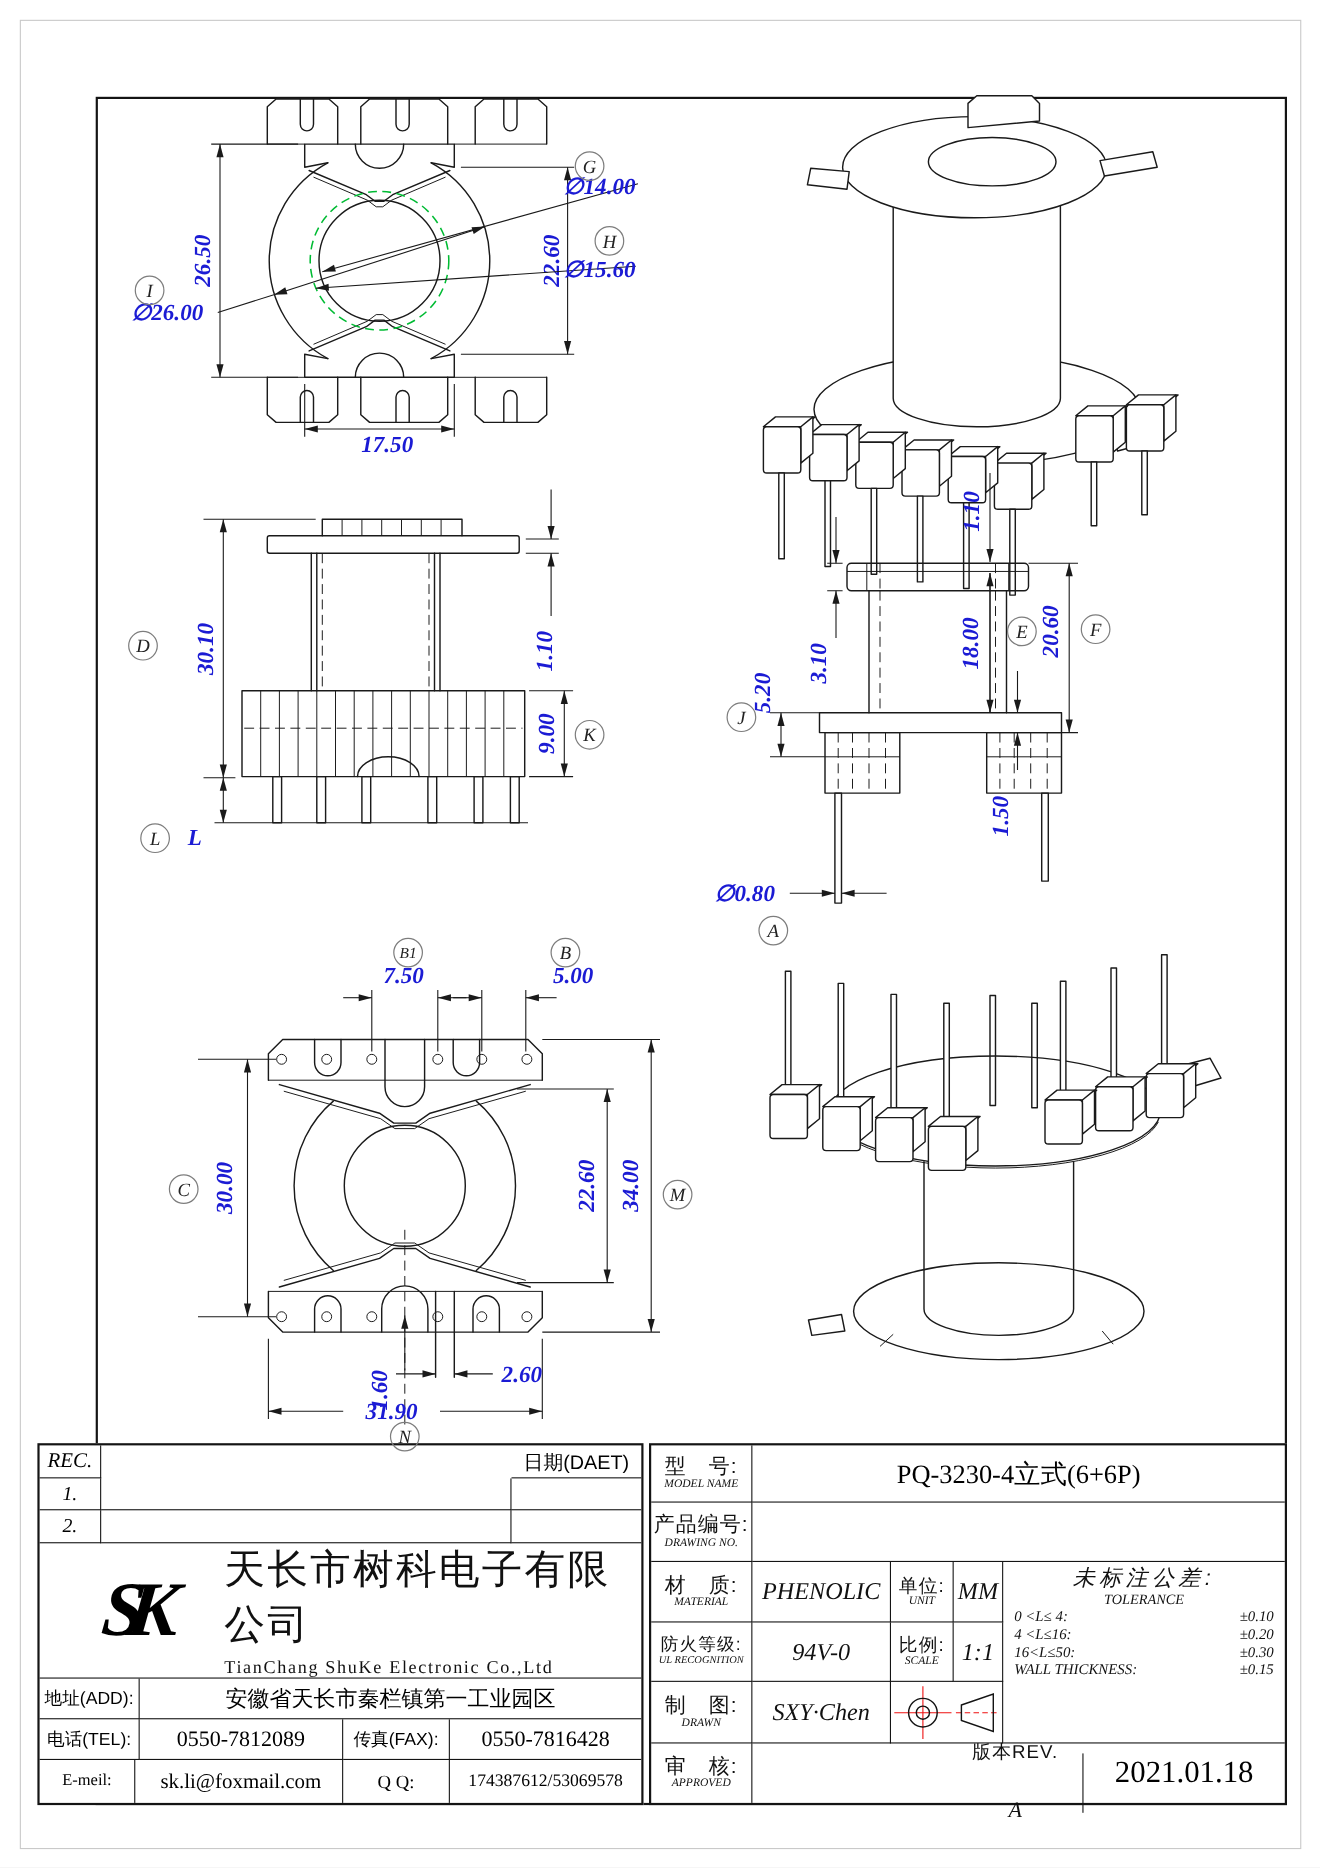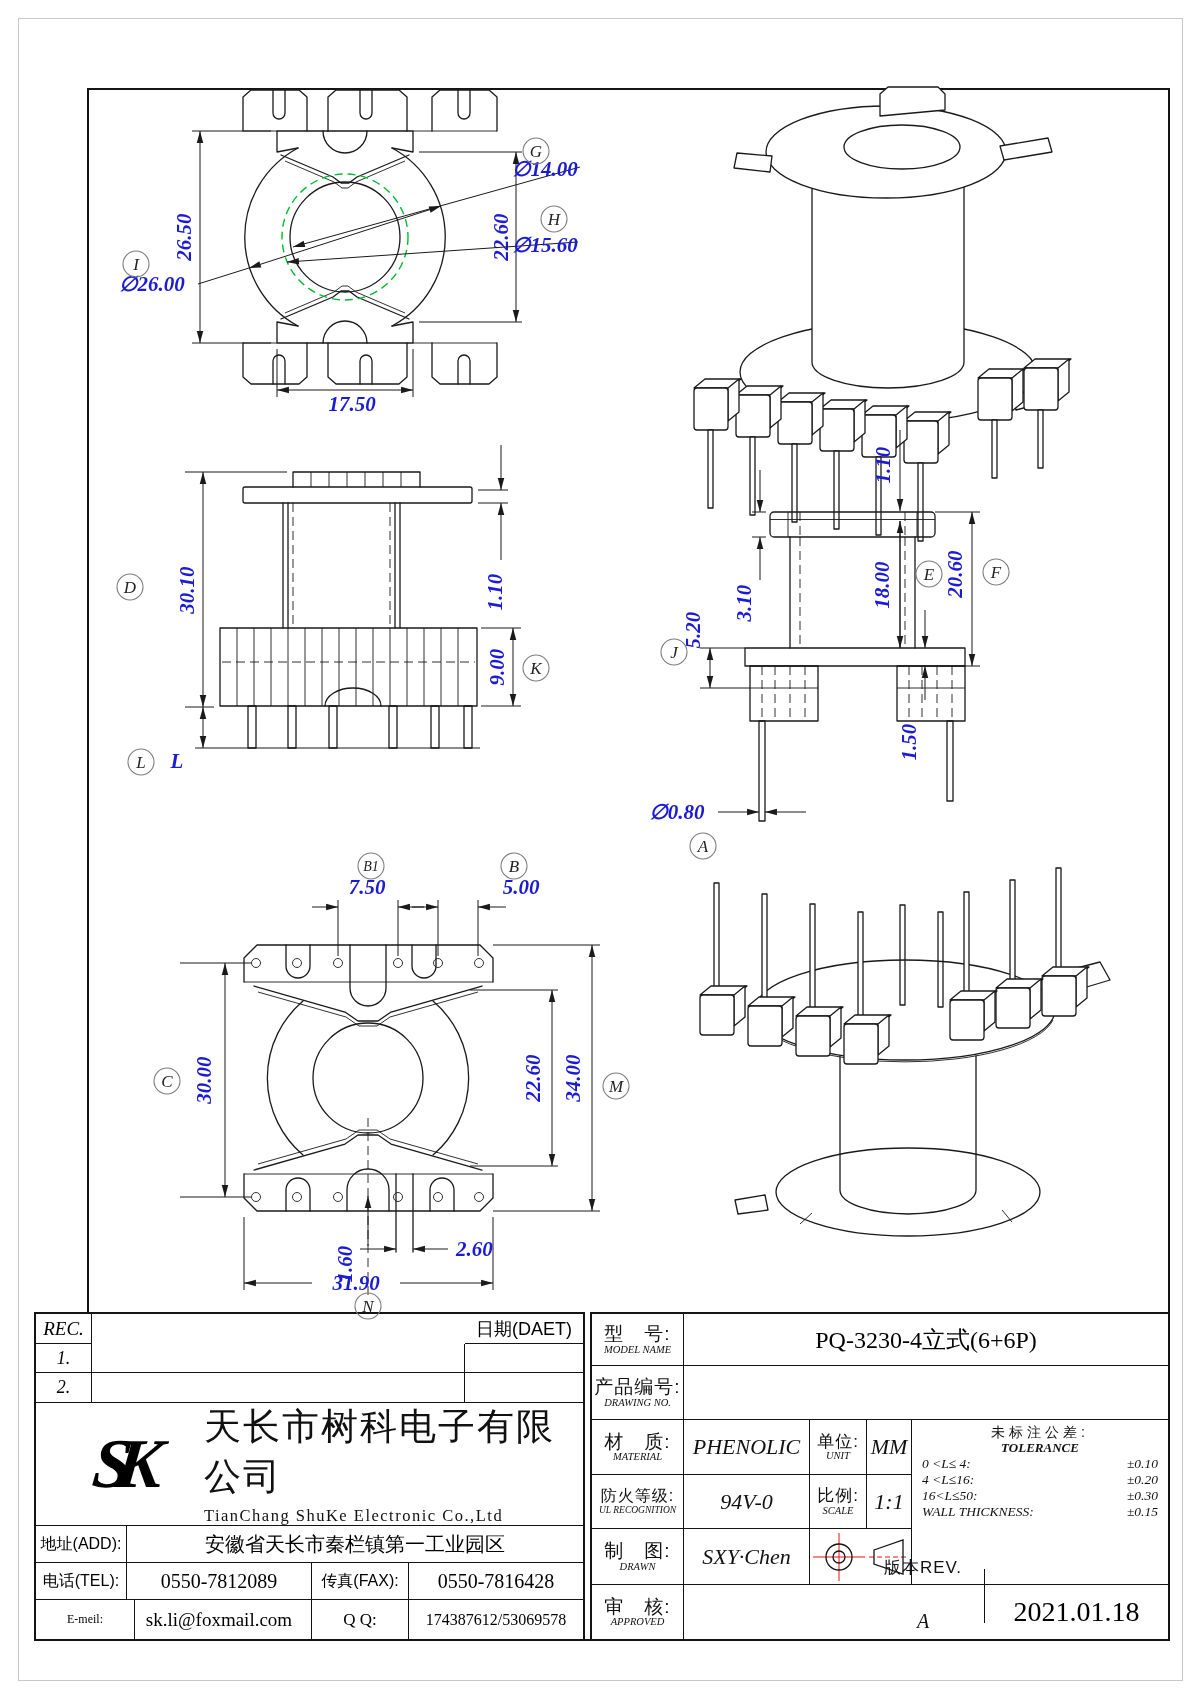--- a/index.html
+++ b/index.html
@@ -61,21 +61,21 @@
     </div>
 
     <div class="cell br bb" style="left:0;top:212px;width:91px;height:37px;font-size:16px;text-align:center;">地址(ADD):</div>
     <div class="cell bb" style="left:91px;top:212px;width:456px;height:37px;font-size:20px;">安徽省天长市秦栏镇第一工业园区</div>
 
     <div class="cell br bb" style="left:0;top:249px;width:91px;height:37px;font-size:16px;">电话(TEL):</div>
     <div class="cell br bb serif" style="left:91px;top:249px;width:185px;height:37px;font-size:20px;">0550-7812089</div>
     <div class="cell br bb" style="left:276px;top:249px;width:97px;height:37px;font-size:16px;">传真(FAX):</div>
     <div class="cell bb serif" style="left:373px;top:249px;width:174px;height:37px;font-size:20px;">0550-7816428</div>
 
-    <div class="cell br serif" style="left:0;top:286px;width:99px;height:39px;font-size:12px;">E-meil:</div>
+    <div class="cell br serif" style="left:0;top:286px;width:87px;height:39px;font-size:15px;">E-meil:</div>
     <div class="cell br serif" style="left:91px;top:286px;width:185px;height:39px;font-size:19px;">sk.li@foxmail.com</div>
     <div class="cell br serif" style="left:276px;top:286px;width:97px;height:39px;font-size:17px;">Q Q:</div>
     <div class="cell serif" style="left:373px;top:286px;width:174px;height:39px;font-size:16px;">174387612/53069578</div>
   </div>
 
   <div class="tb" style="left:590px;top:1312px;width:580px;height:329px;">
 
     <div class="cell br bb vcell" style="left:0;top:0;width:92px;height:52px;">
       <div class="cnlabel">型　号:</div>
       <div class="enlabel">MODEL NAME</div>
@@ -120,22 +120,22 @@
         <line x1="2" y1="27" x2="54" y2="27" stroke="#ee1111" stroke-width="1"></line>
         <line x1="28" y1="3" x2="28" y2="51" stroke="#ee1111" stroke-width="1"></line>
         <circle cx="28" cy="27" r="13" fill="none" stroke="#141414" stroke-width="1.3"></circle>
         <circle cx="28" cy="27" r="6" fill="none" stroke="#141414" stroke-width="1.3"></circle>
         <line x1="58" y1="27" x2="98" y2="27" stroke="#ee1111" stroke-width="1" stroke-dasharray="5 3"></line>
         <path d="M63,20 L92,10 L92,44 L63,34 Z" fill="none" stroke="#141414" stroke-width="1.3"></path>
       </svg>
     </div>
 
     <div class="cell bb vcell" style="left:320px;top:106px;width:256px;height:165px;justify-content:flex-start;padding-top:5px;">
-      <div class="cnlabel" style="font-size:14px;letter-spacing:4px;">未标注公差:</div>
-      <div class="enlabel" style="font-size:13px;font-weight:bold;">TOLERANCE</div>
+      <div class="cnlabel" style="font-size:20px;letter-spacing:4px;font-style:italic;">未标注公差:</div>
+      <div class="enlabel" style="font-size:13px;">TOLERANCE</div>
       <div class="tolrow">
           <span>0 &lt;L≤ 4:</span>
           <span>±0.10</span>
         </div>
       <div class="tolrow">
           <span>4 &lt;L≤16:</span>
           <span>±0.20</span>
         </div>
       <div class="tolrow">
           <span>16&lt;L≤50:</span>
@@ -144,21 +144,21 @@
       <div class="tolrow">
           <span>WALL THICKNESS:</span>
           <span>±0.15</span>
         </div>
     </div>
 
     <div class="cell br vcell" style="left:0;top:271px;width:92px;height:54px;">
       <div class="cnlabel">审　核:</div>
       <div class="enlabel">APPROVED</div>
     </div>
-    <div class="cell br vcell" style="left:270px;top:255px;width:123px;height:54px;gap:34px;">
+    <div class="cell br vcell" style="left:270px;top:280px;width:123px;height:54px;gap:34px;">
       <div class="cnlabel" style="font-size:17px;">版本REV.</div>
       <div class="value" style="font-size:20px;">A</div>
     </div>
     <div class="cell serif" style="left:393px;top:271px;width:183px;height:54px;font-size:28px;">2021.01.18</div>
   </div>
 
   <svg class="canvas" width="1200" height="1698" viewBox="0 0 1200 1698">
     <defs>
       <marker id="ae" viewBox="0 0 12 8" refX="11.5" refY="4" markerWidth="13" markerHeight="9" orient="auto">
           <path d="M0.5,1 L11.5,4 L0.5,7 Z" fill="#1a1a1a"></path>

